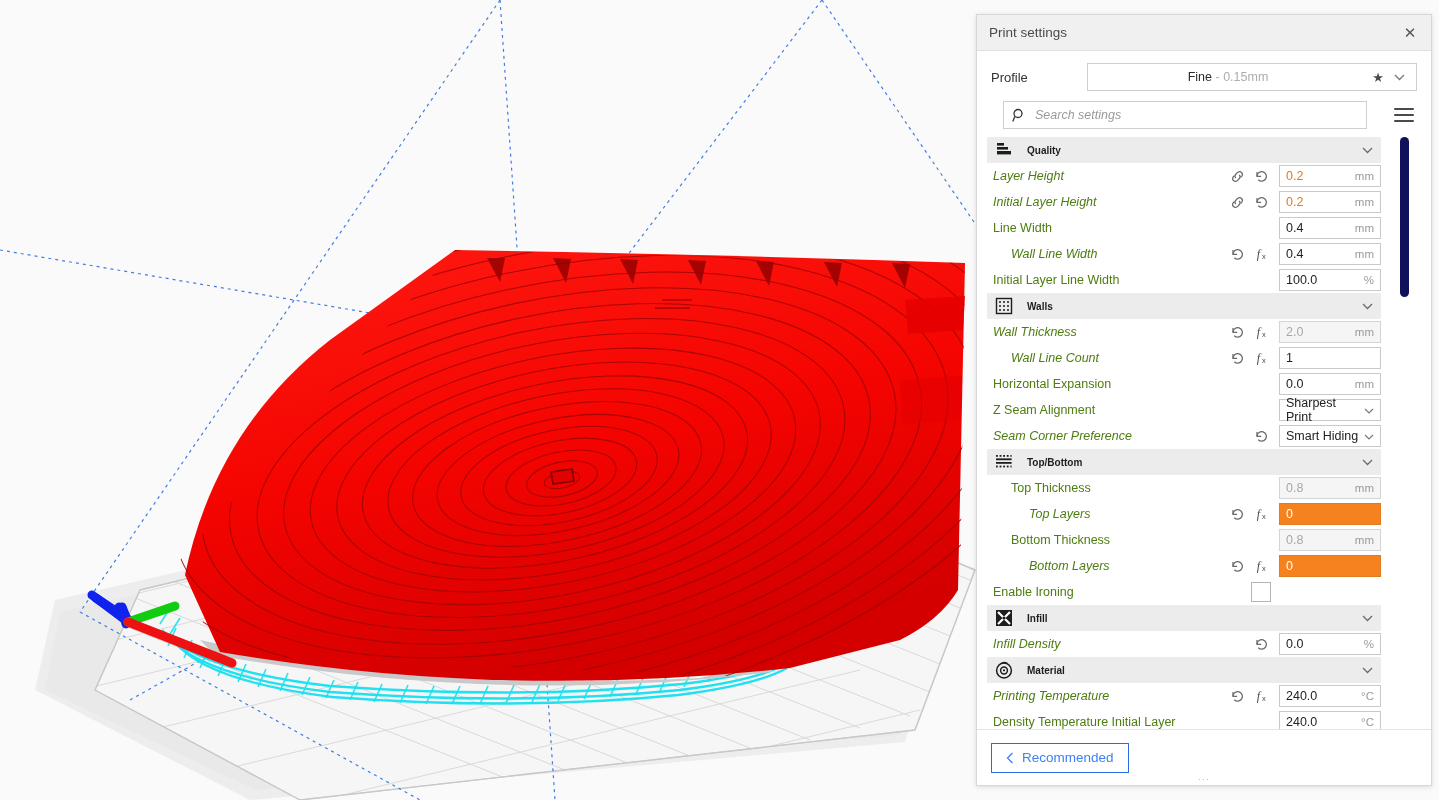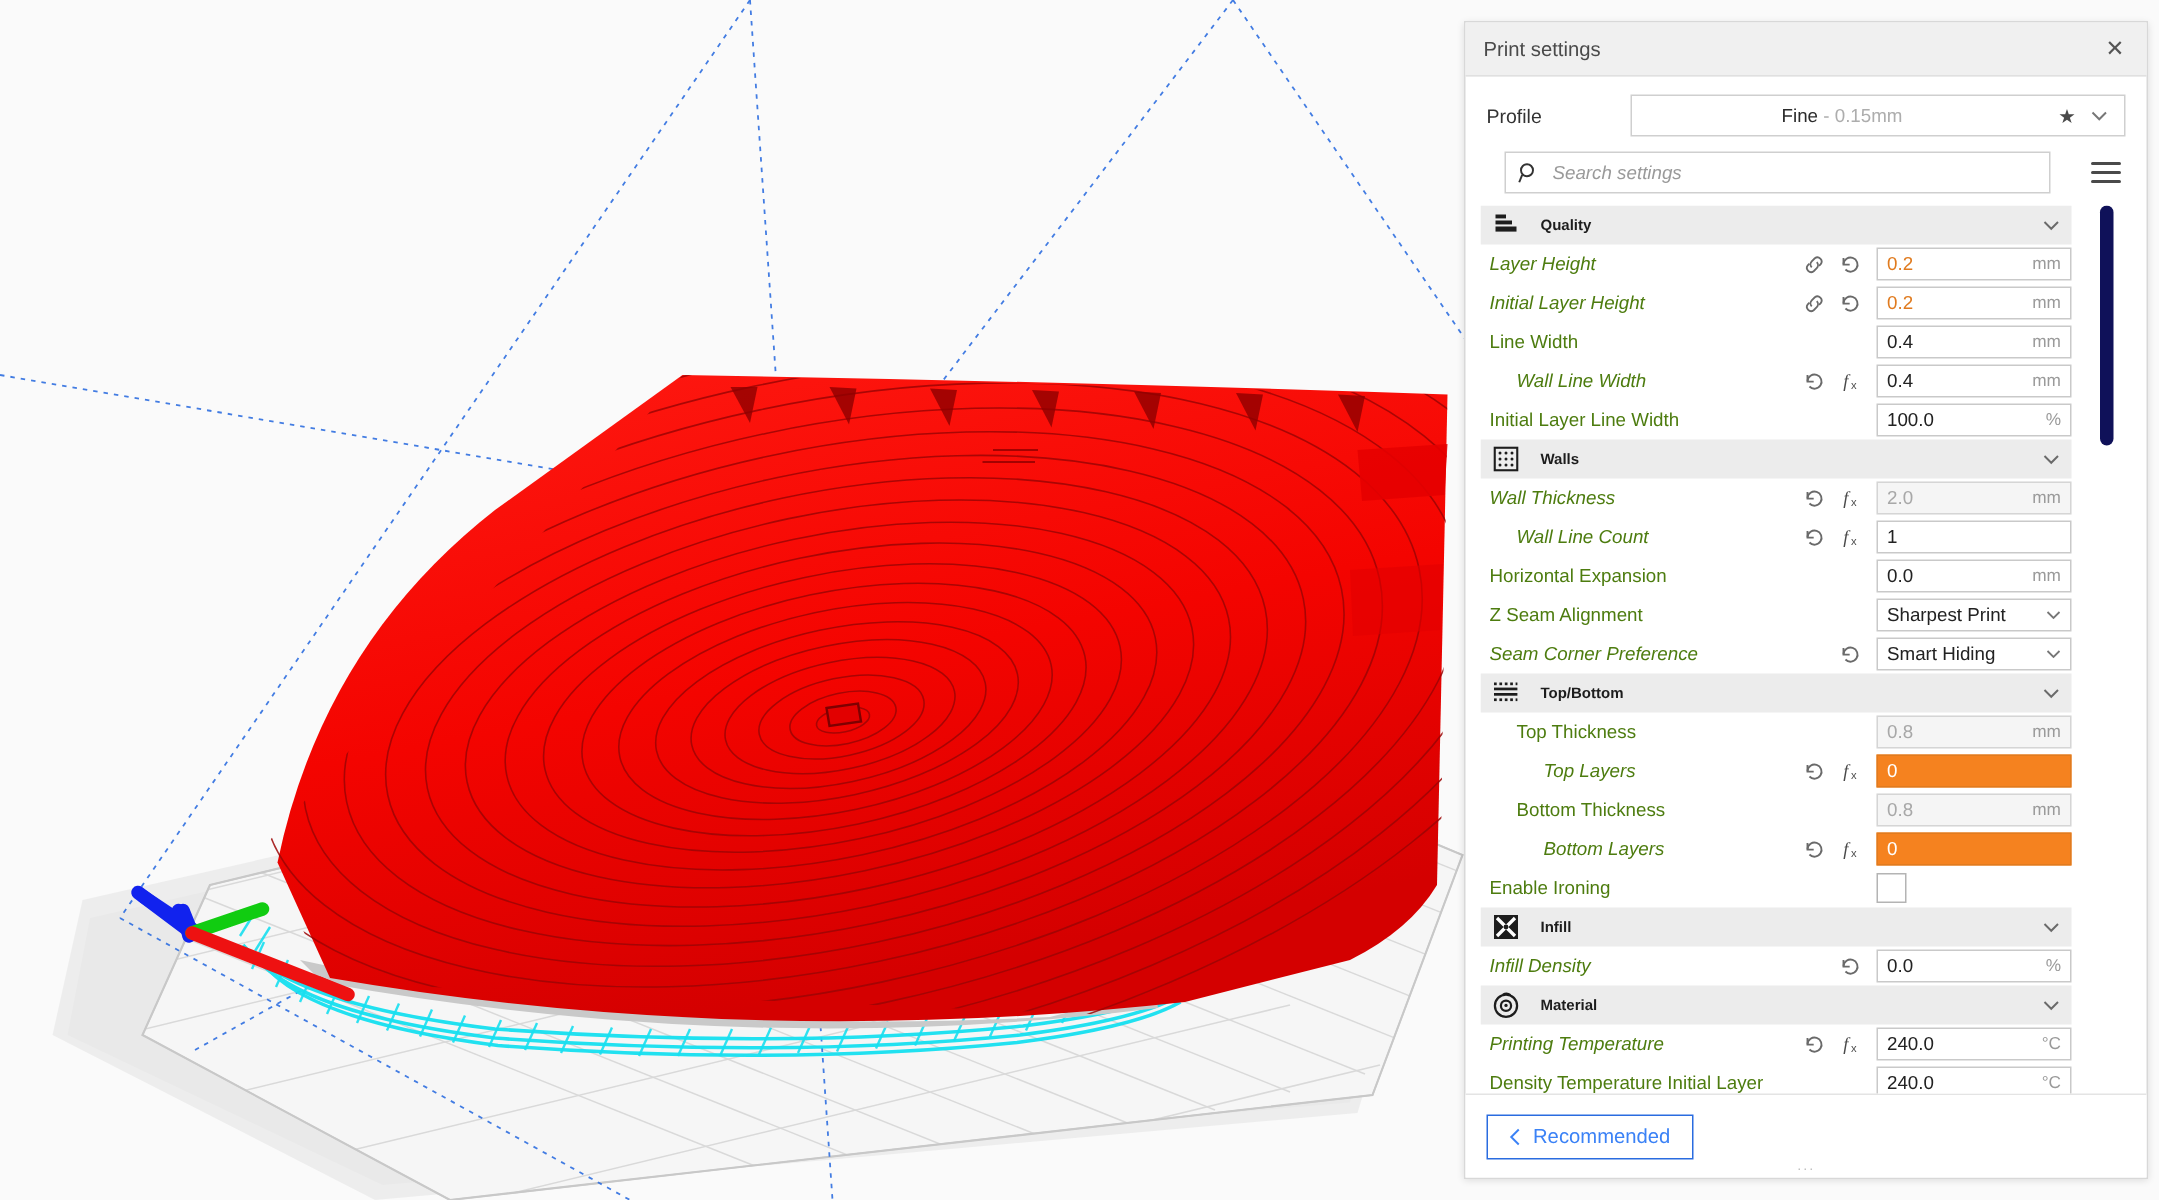--- a/index.html
+++ b/index.html
@@ -132,21 +132,21 @@
     display: flex; align-items: center; gap: 0px;
     width: 56px; justify-content: flex-end;
     margin-right: 6px;
   }
   .ico {
     width: 24px; height: 20px;
     display: flex; align-items: center; justify-content: center;
     cursor: pointer; color: #6a6a6a;
   }
   .field {
-    width: 130px; height: 22px;
+    width: 102px; height: 22px;
     border: 1px solid #c9c9c9; background: #fff;
     display: flex; align-items: center;
     padding: 0 6px;
     font-size: 12.5px;
   }
   .field .val { flex: 1; color: #222; }
   .field .val.warn-text { color: #e07b1f; }
   .field .val.dim { color: #a8a8a8; }
   .field .unit { color: #9a9a9a; font-size: 11.5px; }
   .field.disabled { background: #f5f5f5; border-color: #d5d5d5; }

